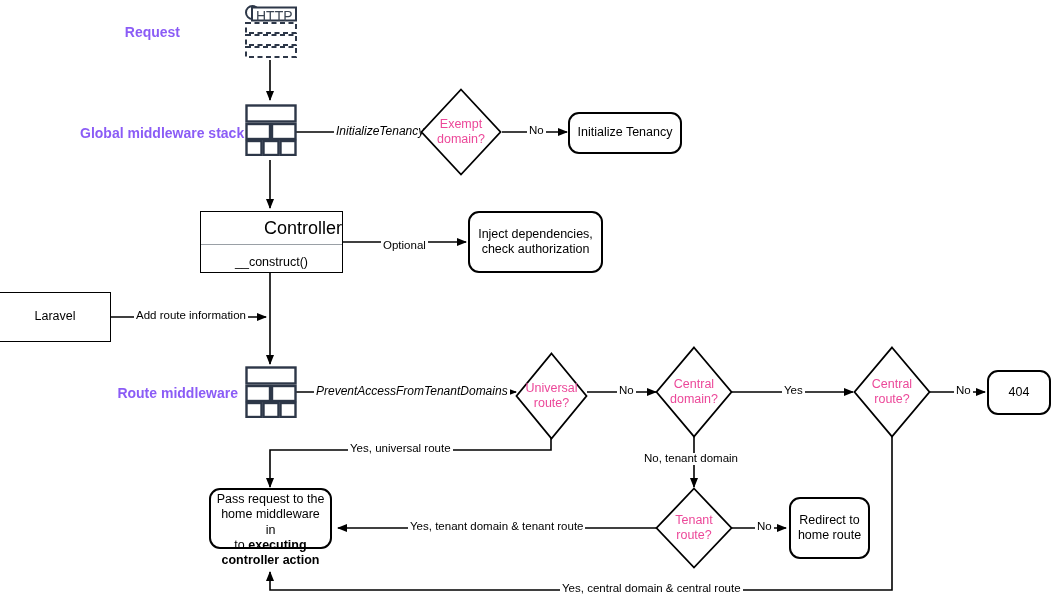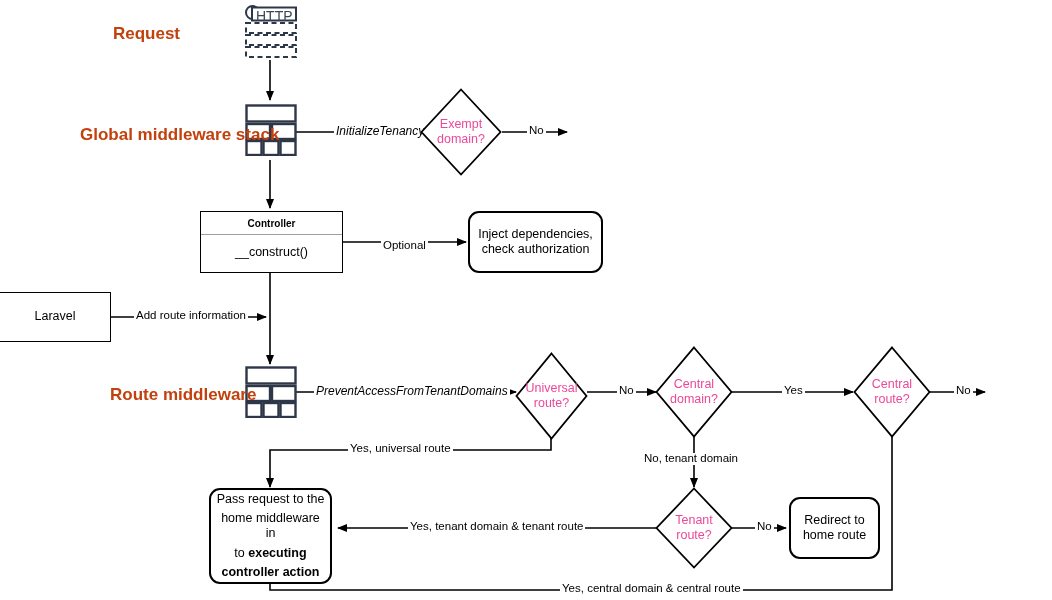--- a/index.html
+++ b/index.html
@@ -45,37 +45,37 @@
     background: #ffffff;
   }
   
   .uml {
     border: 1.4px solid #000000;
     background: #ffffff;
     display: block;
     padding: 0;
   }
   .uml-title {
-    font-weight: bold;
-    font-size: 10px;
-    text-align: center;
+    font-weight: normal;
+    font-size: 18px;
+    text-align: right;
     padding: 6px 0 5px 0;
     border-bottom: 1.2px solid #9aa0a6;
   }
   .uml-body {
     text-align: center;
     font-size: 12.5px;
     padding: 10px 0 0 0;
   }
   
   .side-label {
     position: absolute;
-    color: #c2410c;
+    color: #8b5cf6;
     font-weight: bold;
-    font-size: 17px;
+    font-size: 14px;
     white-space: nowrap;
     text-align: right;
   }
   
   .edge-label {
     position: absolute;
     font-size: 11.5px;
     color: #000000;
     background: #ffffff;
     white-space: nowrap;
@@ -185,20 +185,23 @@
       <polygon points="41,1.5 80.5,44 41,86.5 1.5,44" fill="#ffffff" stroke="#000000" stroke-width="1.8"></polygon>
     </svg>
     <div class="diamond-text">
       <span style="white-space:pre-line;">Exempt
 domain?</span>
     </div>
   </div>
 
   <div class="edge-label" style="left:527px; top:125px;">No</div>
 
+  <div class="node rounded" style="left:568px; top:112px; width:114px; height:42px;">
+    <span style="white-space:pre-line;">Initialize Tenancy</span>
+  </div>
 
   <div class="uml" style="position:absolute; left:200px; top:211px; width:141px; height:60px;">
     <div class="uml-title">Controller</div>
     <div class="uml-body">__construct()</div>
   </div>
 
   <div class="edge-label" style="left:381px; top:240px;">Optional</div>
 
   <div class="node rounded" style="left:468px; top:211px; width:135px; height:62px;">
     <span style="white-space:pre-line;">Inject dependencies,
@@ -255,47 +258,50 @@
       <polygon points="39,1.5 76.5,46 39,90.5 1.5,46" fill="#ffffff" stroke="#000000" stroke-width="1.8"></polygon>
     </svg>
     <div class="diamond-text">
       <span style="white-space:pre-line;">Central
 route?</span>
     </div>
   </div>
 
   <div class="edge-label" style="left:954px; top:385px;">No</div>
 
+  <div class="node rounded" style="left:987px; top:370px; width:64px; height:45px;">
+    <span>404</span>
+  </div>
 
   <div class="edge-label" style="left:348px; top:443px;">Yes, universal route</div>
 
   <div class="edge-label" style="left:642px; top:453px;">No, tenant domain</div>
 
   <div class="diamond-wrap" style="left:655px; top:487px; width:78px; height:82px;">
     <svg width="78" height="82" viewBox="0 0 78 82" xmlns="http://www.w3.org/2000/svg">
       <polygon points="39,1.5 76.5,41 39,80.5 1.5,41" fill="#ffffff" stroke="#000000" stroke-width="1.8"></polygon>
     </svg>
     <div class="diamond-text">
       <span style="white-space:pre-line;">Tenant
 route?</span>
     </div>
   </div>
 
   <div class="edge-label" style="left:755px; top:521px;">No</div>
 
-  <div class="node rounded" style="left:789px; top:497px; width:91px; height:62px;">
+  <div class="node rounded" style="left:789px; top:497px; width:81px; height:62px;">
     <span style="white-space:pre-line;">Redirect to
 home route</span>
   </div>
 
   <div class="edge-label" style="left:408px; top:521px;">Yes, tenant domain &amp; tenant route</div>
 
   <div class="edge-label" style="left:560px; top:583px;">Yes, central domain &amp; central route</div>
 
-  <div class="node rounded" style="left:209px; top:488px; width:123px; height:96px;
+  <div class="node rounded" style="left:209px; top:488px; width:123px; height:61px;
               flex-direction:column; justify-content:space-between; padding:2px 4px;">
     <span>Pass request to the</span>
     <span>home middleware in</span>
     <span><span>to </span><span class="bold-in">executing</span></span>
     <span class="bold-in">controller action</span>
   </div>
 
 </div>
 
 </body></html>

